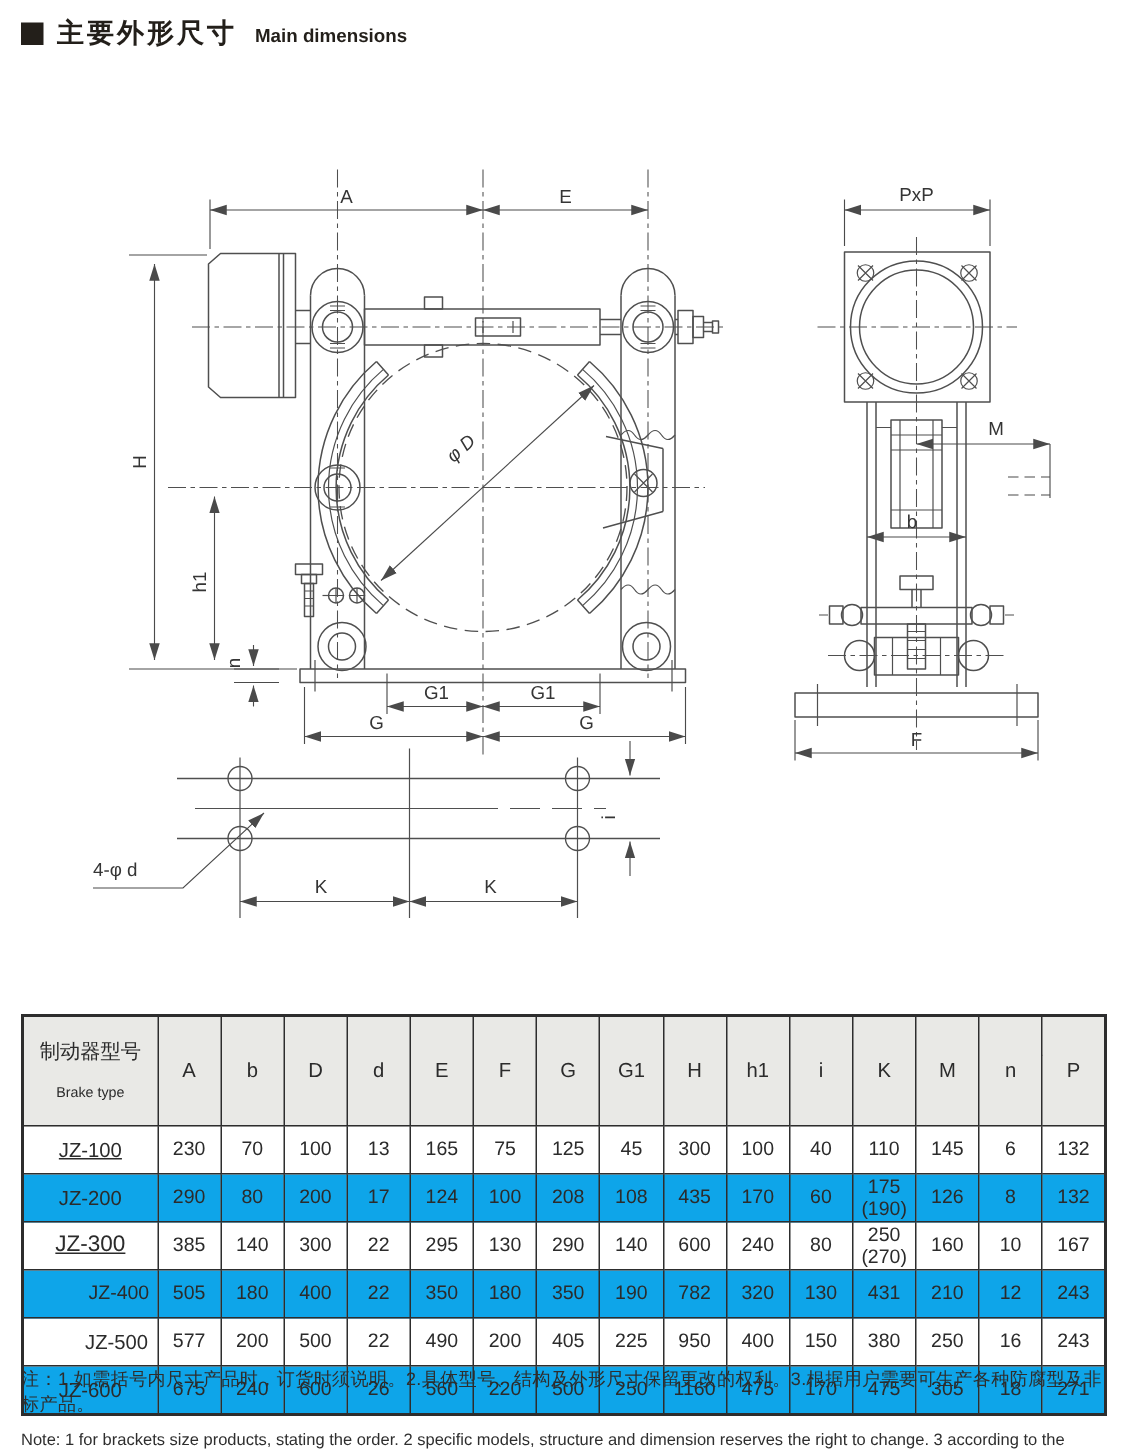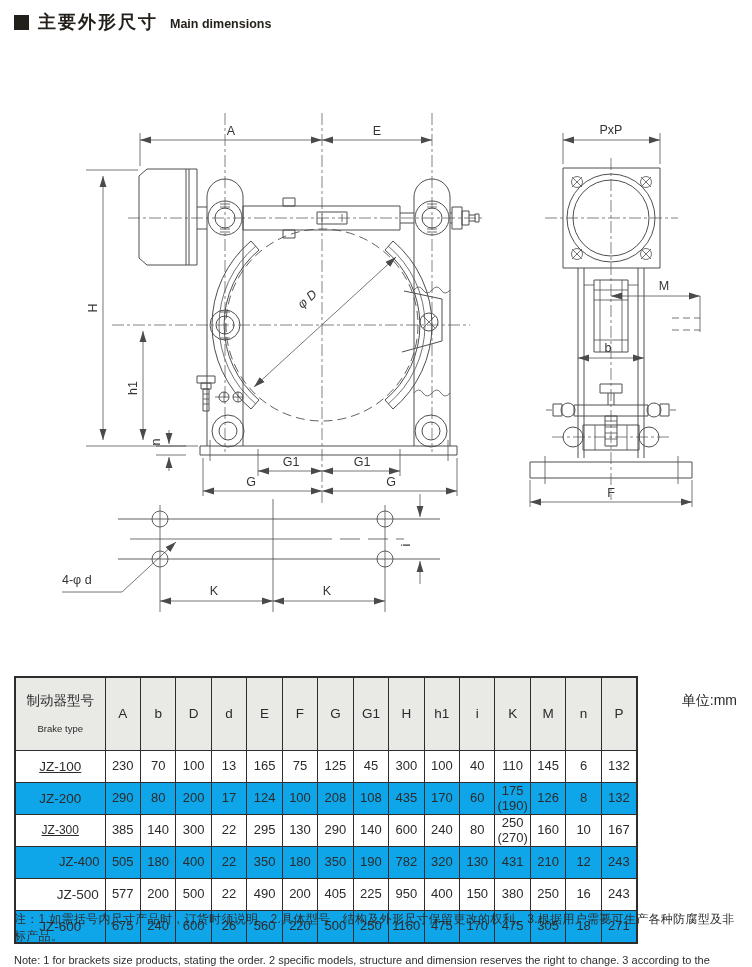--- a/index.html
+++ b/index.html
@@ -5,21 +5,21 @@
   html,body{margin:0;padding:0}
   body{width:752px;height:967px;background:#ffffff;position:relative;
        font-family:"Liberation Sans",sans-serif;color:#222;overflow:hidden}
   .title{position:absolute;left:14px;top:10px;display:flex;align-items:center}
   .sq{width:15px;height:15px;background:#231f1a;margin-right:9px}
   .tzh{font-size:18px;font-weight:bold;color:#231f1a;letter-spacing:2px}
   .ten{font-size:12.5px;font-weight:bold;color:#231f1a;margin-left:12px;margin-top:4px}
   svg.draw{position:absolute;left:0;top:60px}
   svg text{font-family:"Liberation Sans",sans-serif;font-size:12.5px;fill:#353535}
   .unit{position:absolute;right:15px;top:692px;font-size:14px;color:#2a2a2a}
-  table.dims{position:absolute;left:14px;top:676px;width:624px;border-collapse:collapse;
+  table.dims{position:absolute;left:14px;top:676px;width:724px;border-collapse:collapse;
        table-layout:fixed;border:2px solid #2d2d2d}
   table.dims th,table.dims td{border:1px solid #2d2d2d;text-align:center;vertical-align:middle;
        color:#2b2b2b;font-weight:normal;padding:0;white-space:pre-line;line-height:1.12}
   table.dims thead th{background:#e9e9e6;height:40px;font-size:13.5px}
   table.dims tbody td{font-size:13px;height:31px}
   table.dims tbody tr.shade{background:#0ea5e9}
   .mzh{font-size:13.5px}
   .men{font-size:9.5px;margin-top:1px}
   .notes{position:absolute;left:14px;top:911px;width:727px;color:#2e2e2e}
   .nzh{font-size:12px;margin:0 0 7px 0;letter-spacing:.3px}
@@ -302,21 +302,21 @@
         <td>435</td>
         <td>170</td>
         <td>60</td>
         <td>175
 (190)</td>
         <td>126</td>
         <td>8</td>
         <td>132</td>
       </tr>
       <tr>
-        <td style="font-size: 12px; text-decoration: underline;">JZ-300</td>
+        <td style="font-size: 15px; text-decoration: underline;">JZ-300</td>
         <td>385</td>
         <td>140</td>
         <td>300</td>
         <td>22</td>
         <td>295</td>
         <td>130</td>
         <td>290</td>
         <td>140</td>
         <td>600</td>
         <td>240</td>

